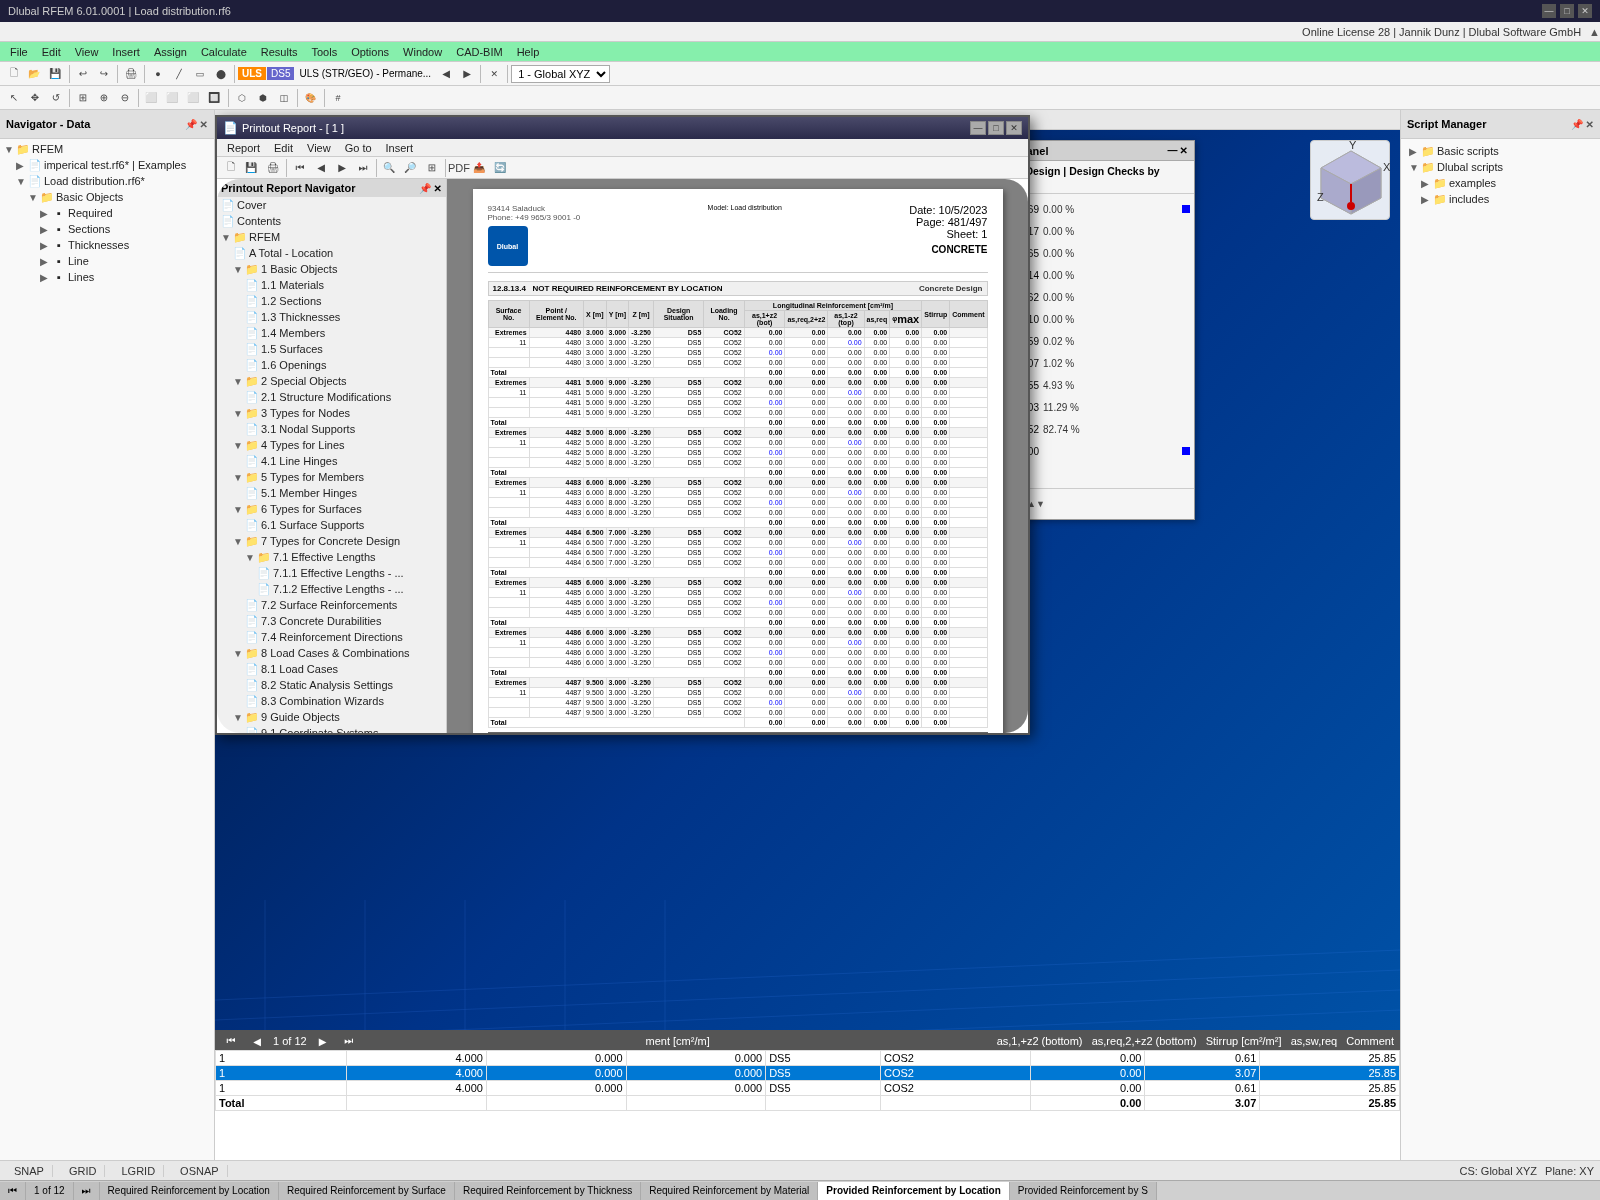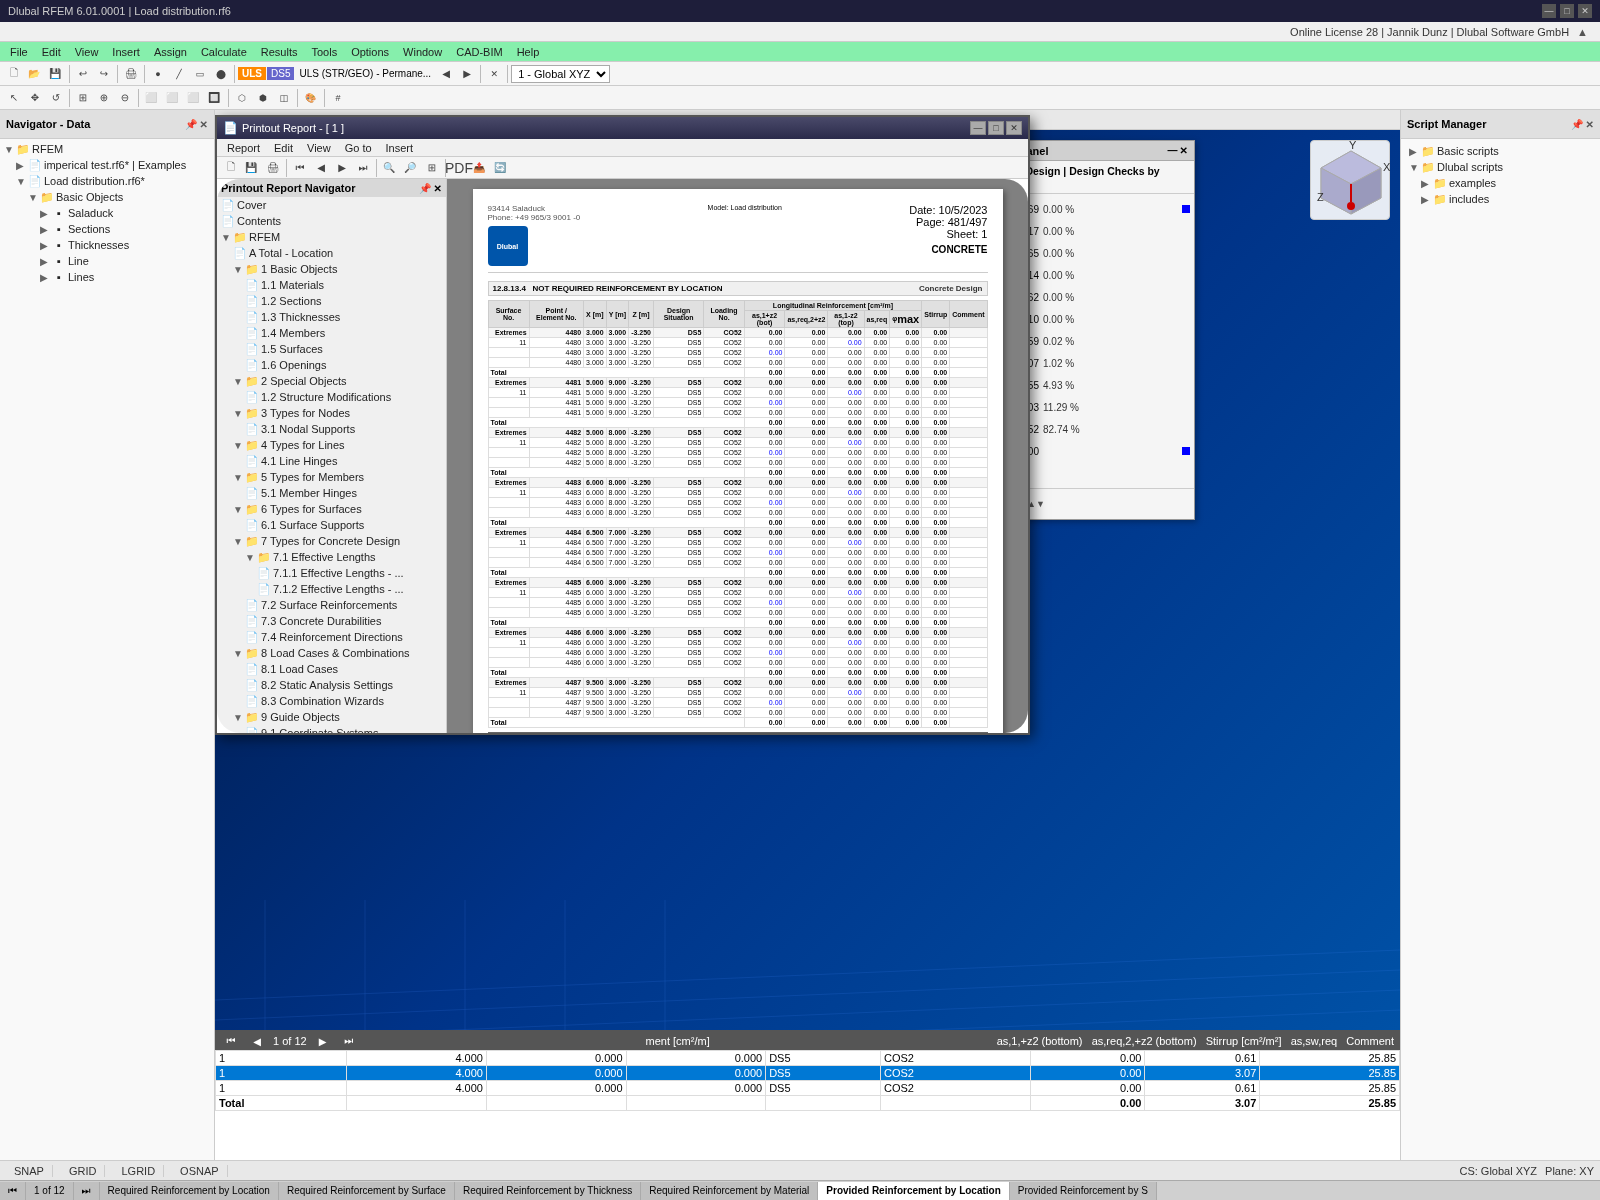--- a/index.html
+++ b/index.html
@@ -73,21 +73,21 @@
 
     
     .script-manager {
       width: 200px; background: #f9f9f9; border-left: 1px solid #ccc;
       display: flex; flex-direction: column; flex-shrink: 0;
     }
 
     
     .license-bar {
       background: #f0f0f0; height: 20px; display: flex; align-items: center;
-      padding: 0 12px; font-size: 10px; color: #333; border-bottom: 1px solid #ccc;
+      padding: 0 0; font-size: 10px; color: #333; border-bottom: 1px solid #ccc;
       justify-content: flex-end;
     }
 
     
     .printout-window {
       position: absolute; top: 0; left: 0; width: 815px; height: 620px;
       background: white; border: 2px solid #555; box-shadow: 4px 4px 12px rgba(0,0,0,0.5);
       display: flex; flex-direction: column; z-index: 10;
     }
     .window-title-bar {
@@ -288,21 +288,21 @@
       </div>
 
       <div class="tree-item tree-indent2">
         <span class="tree-toggle">▼</span>
         <span class="tree-icon folder-icon">📁</span>
         <span>Basic Objects</span>
       </div>
       <div class="tree-item tree-indent3">
         <span class="tree-toggle">▶</span>
         <span class="tree-icon">▪</span>
-        <span>Saladuck</span>
+        <span>Required</span>
       </div>
       <div class="tree-item tree-indent3">
         <span class="tree-toggle">▶</span>
         <span class="tree-icon">▪</span>
         <span>Sections</span>
       </div>
       <div class="tree-item tree-indent3">
         <span class="tree-toggle">▶</span>
         <span class="tree-icon">▪</span>
         <span>Thicknesses</span>
@@ -401,21 +401,21 @@
         <div class="tb-separator"></div>
         <button class="tb-btn">⏮</button>
         <button class="tb-btn">◀</button>
         <button class="tb-btn">▶</button>
         <button class="tb-btn">⏭</button>
         <div class="tb-separator"></div>
         <button class="tb-btn">🔍</button>
         <button class="tb-btn">🔎</button>
         <button class="tb-btn">⊞</button>
         <div class="tb-separator"></div>
-        <button class="tb-btn" style="font-size:14px;">PDF</button>
+        <button class="tb-btn" style="font-size:11px;">PDF</button>
         <button class="tb-btn">📤</button>
         <button class="tb-btn">🔄</button>
       </div>
 
       <div class="window-content">
 
         <div class="report-nav">
           <div class="report-nav-header">
             <span>Printout Report Navigator</span>
             <div style="display:flex; gap:2px;">
@@ -470,21 +470,21 @@
                 <span class="tree-icon doc-icon">📄</span>
                 <span>1.6 Openings</span>
               </div>
             <div class="tree-item" style="padding-left:16px;">
                 <span class="tree-toggle">▼</span>
                 <span class="tree-icon folder-icon">📁</span>
                 <span>2 Special Objects</span>
               </div>
             <div class="tree-item" style="padding-left:28px;">
                 <span class="tree-icon doc-icon">📄</span>
-                <span>1.2 Structure Modifications</span>
+                <span>2.1 Structure Modifications</span>
               </div>
             <div class="tree-item" style="padding-left:16px;">
                 <span class="tree-toggle">▼</span>
                 <span class="tree-icon folder-icon">📁</span>
                 <span>3 Types for Nodes</span>
               </div>
             <div class="tree-item" style="padding-left:28px;">
                 <span class="tree-icon doc-icon">📄</span>
                 <span>3.1 Nodal Supports</span>
               </div>

